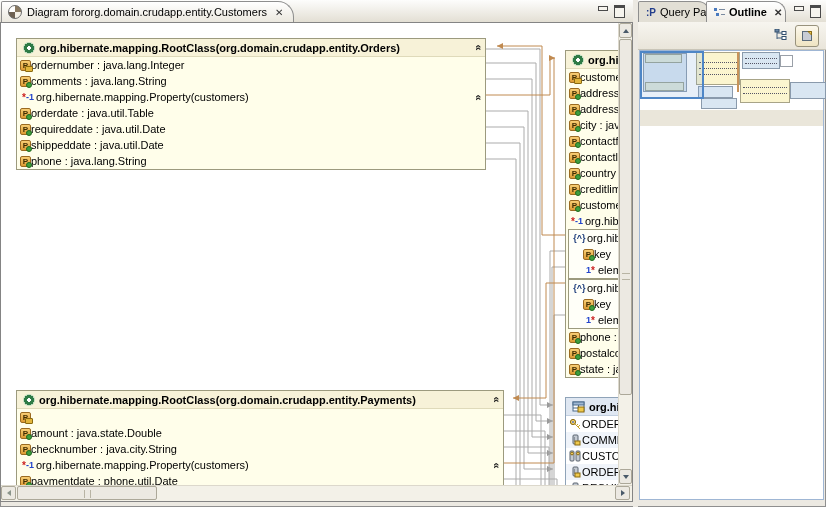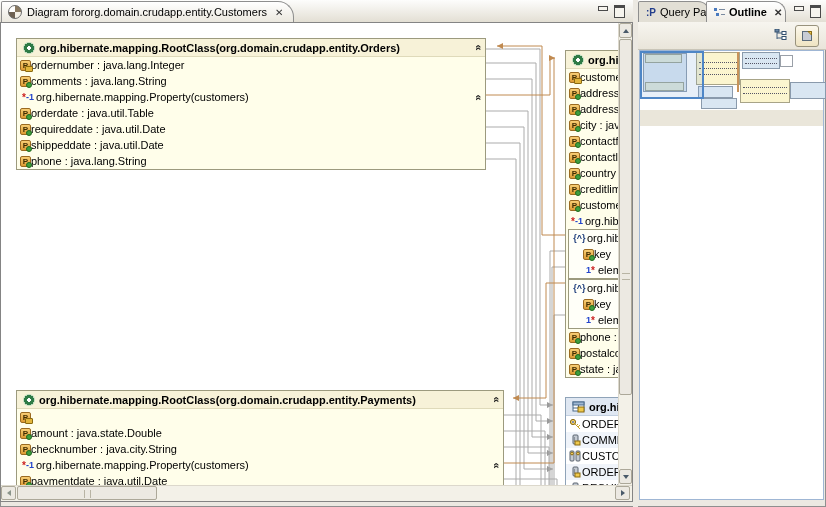--- a/index.html
+++ b/index.html
@@ -247,21 +247,21 @@
                 <span class="mto-one">-1</span>
               </span>
               <span class="lbl">org.hibernate.mapping.Property(customers)</span>
               <span class="collapse">«</span>
             </div>
             <div class="row">
               <span class="icon property-icon">
                 <span class="pletter">P</span>
                 <span class="pdot"></span>
               </span>
-              <span class="lbl">paymentdate : java.util.Date</span>
+              <span class="lbl">paymentdate : phone.util.Date</span>
             </div>
           </div>
 
         <div class="ebox" id="customers-box">
           <div class="hdr">
             <span class="icon root-class-icon"></span>
             <span class="lbl">org.hibernate.mapping.RootClass(org.domain.crudapp.entity.Customers)</span>
           </div>
         <div class="row">
               <span class="icon id-property-icon">

